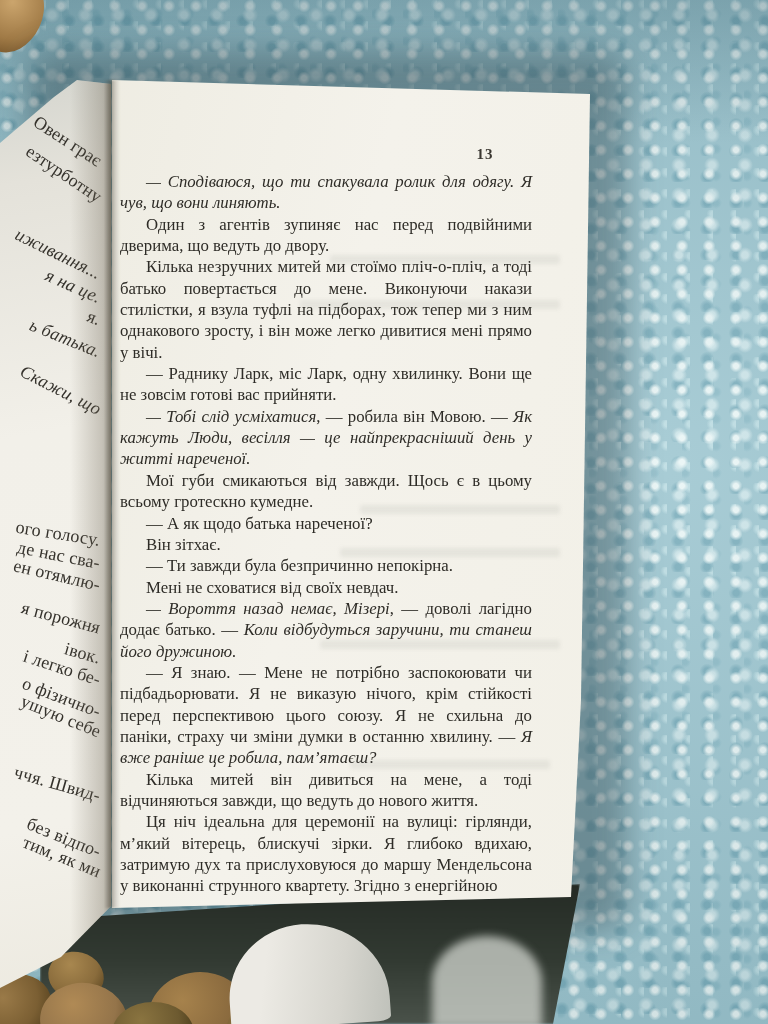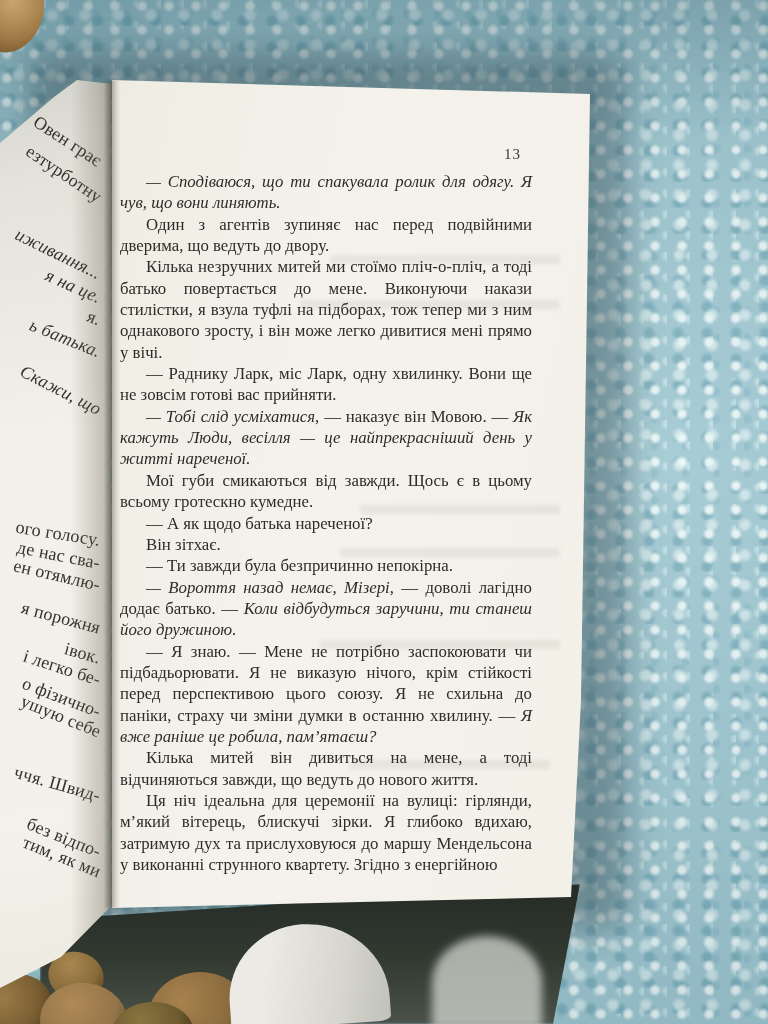--- a/index.html
+++ b/index.html
@@ -88,22 +88,22 @@
     filter:blur(1px);
   }
   
   .right-page{
     position:absolute;inset:0;z-index:5;
     clip-path:polygon(112px 80px,590px 94px,581px 700px,571px 897px,112px 908px);
     background:linear-gradient(103deg,#ddd9cc 0%,#eeece2 10%,#f4f2eb 42%,#f2f0e7 82%,#e8e5d8 100%);
     box-shadow:inset 0 6px 8px -5px rgba(120,112,95,.55), inset 0 -10px 12px -8px rgba(110,104,88,.45);
   }
   .page-number{
-    position:absolute;left:504px;top:146px;width:40px;
-    font-size:15px;color:#3a3731;letter-spacing:1px;
+    position:absolute;left:465px;top:146px;width:40px;text-align:center;
+    font-size:15px;color:#3a3731;letter-spacing:1px;font-weight:bold;
   }
   .text-col{
     position:absolute;left:120px;top:171px;width:412px;
     font-size:16.8px;line-height:21.35px;color:#2e2c27;
     text-align:justify;
   }
   .para{margin:0;text-indent:26px;}
   .it{font-style:italic;}
   .ghost{position:absolute;background:rgba(105,122,112,.10);filter:blur(2px);border-radius:3px;}
 </style>
@@ -148,25 +148,26 @@
 
 <div class="gutter"></div>
 
 <div class="right-page">
   <div class="page-number">13</div>
   <div class="text-col">
       <p class="para"><span class="it">— Сподіваюся, що ти спакувала ролик для одягу. Я чув, що вони линяють.</span></p>
       <p class="para"><span>Один з агентів зупиняє нас перед подвійними дверима, що ведуть до двору.</span></p>
       <p class="para"><span>Кілька незручних митей ми стоїмо пліч-о-пліч, а тоді батько повертається до мене. Виконуючи накази стилістки, я взула туфлі на підборах, тож тепер ми з ним однакового зросту, і він може легко дивитися мені прямо у вічі.</span></p>
       <p class="para"><span>— Раднику Ларк, міс Ларк, одну хвилинку. Вони ще не зовсім готові вас прийняти.</span></p>
-      <p class="para"><span class="it">— Тобі слід усміхатися</span><span>, — наказує він Мовою. — </span><span class="it">Як кажуть Люди, весілля — це найпрекрасніший день у житті нареченої.</span></p>
+      <p class="para"><span class="it">— Тобі слід усміхатися</span><span>, — робила він Мовою. — </span><span class="it">Як кажуть Люди, весілля — це найпрекрасніший день у житті нареченої.</span></p>
       <p class="para"><span>Мої губи смикаються від завжди. Щось є в цьому всьому гротескно кумедне.</span></p>
       <p class="para"><span>— А як щодо батька нареченої?</span></p>
       <p class="para"><span>Він зітхає.</span></p>
       <p class="para"><span>— Ти завжди була безпричинно непокірна.</span></p>
+      <p class="para"><span>Мені не сховатися від своїх невдач.</span></p>
       <p class="para"><span class="it">— Вороття назад немає, Мізері</span><span>, — доволі лагідно додає батько. — </span><span class="it">Коли відбудуться заручини, ти станеш його дружиною.</span></p>
       <p class="para"><span>— Я знаю. — Мене не потрібно заспокоювати чи підбадьорювати. Я не виказую нічого, крім стійкості перед перспективою цього союзу. Я не схильна до паніки, страху чи зміни думки в останню хвилину. — </span><span class="it">Я вже раніше це робила, пам’ятаєш?</span></p>
       <p class="para"><span>Кілька митей він дивиться на мене, а тоді відчиняються завжди, що ведуть до нового життя.</span></p>
       <p class="para"><span>Ця ніч ідеальна для церемонії на вулиці: гірлянди, м’який вітерець, блискучі зірки. Я глибоко вдихаю, затримую дух та прислуховуюся до маршу Мендельсона у виконанні струнного квартету. Згідно з енергійною</span></p>
     </div>
 
   <div class="ghost" style="left:330px;top:255px;width:230px;height:9px"></div>
   <div class="ghost" style="left:300px;top:300px;width:260px;height:9px"></div>
   <div class="ghost" style="left:360px;top:505px;width:200px;height:9px"></div>
   <div class="ghost" style="left:340px;top:548px;width:220px;height:9px"></div>

